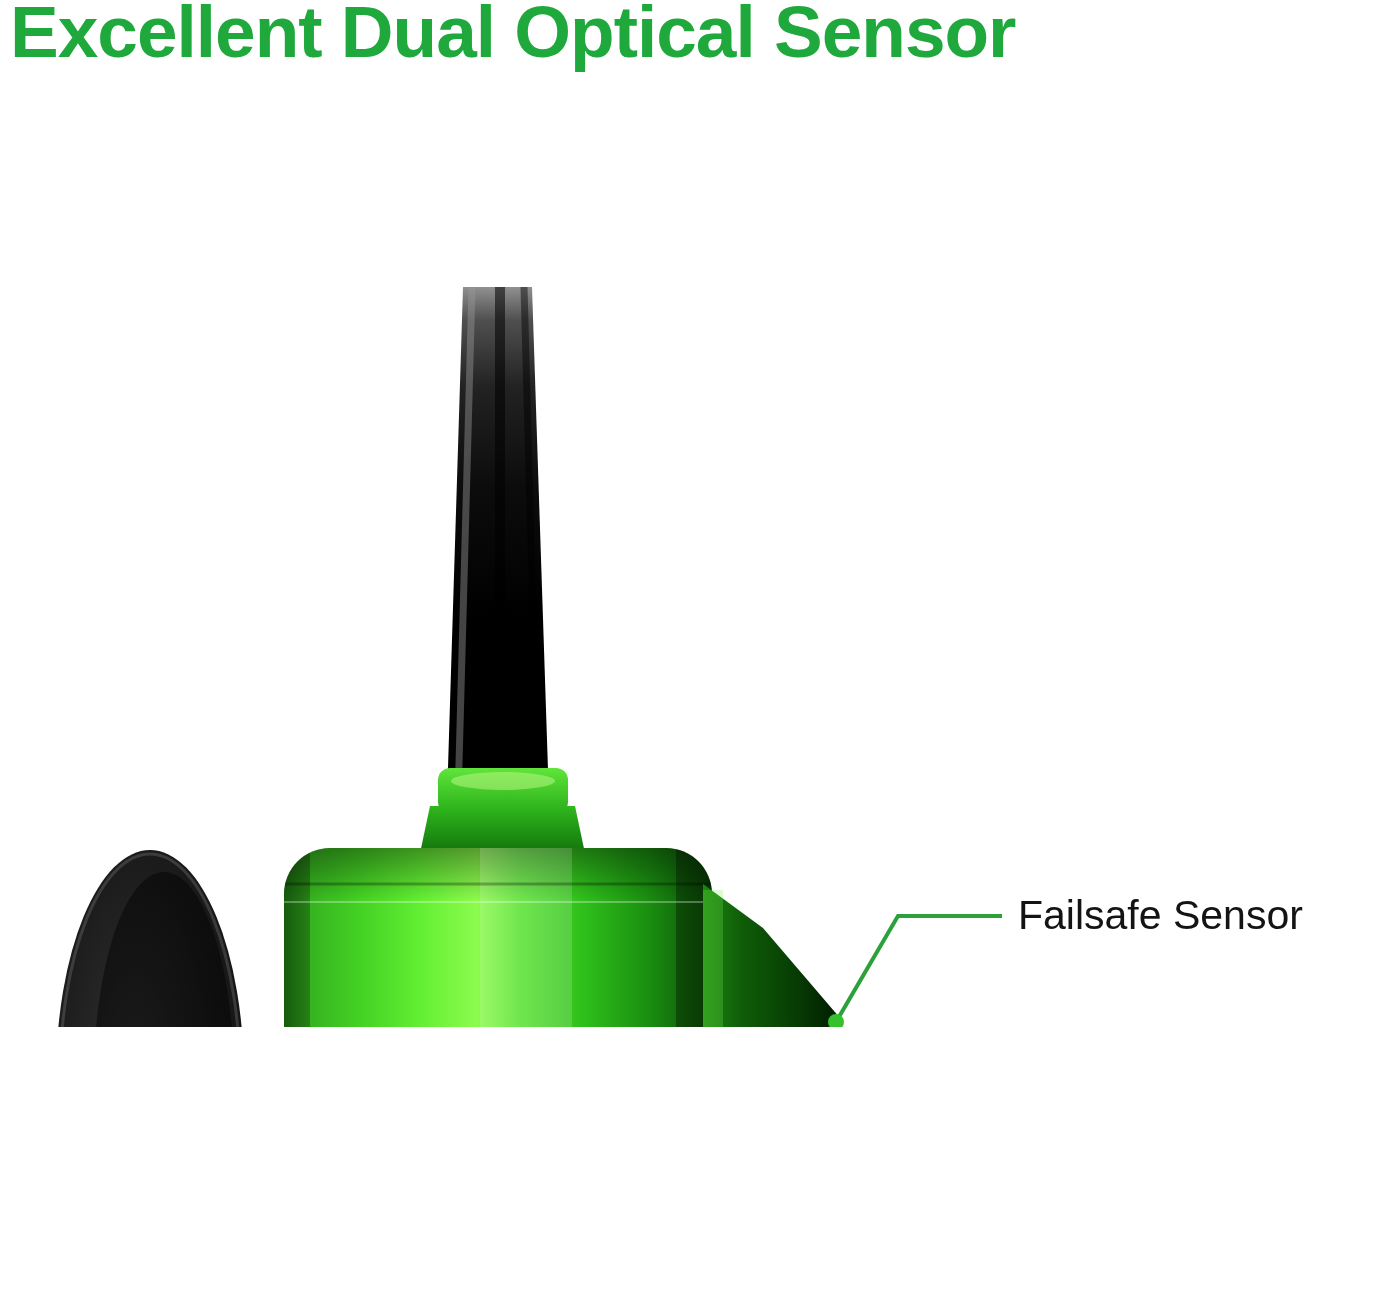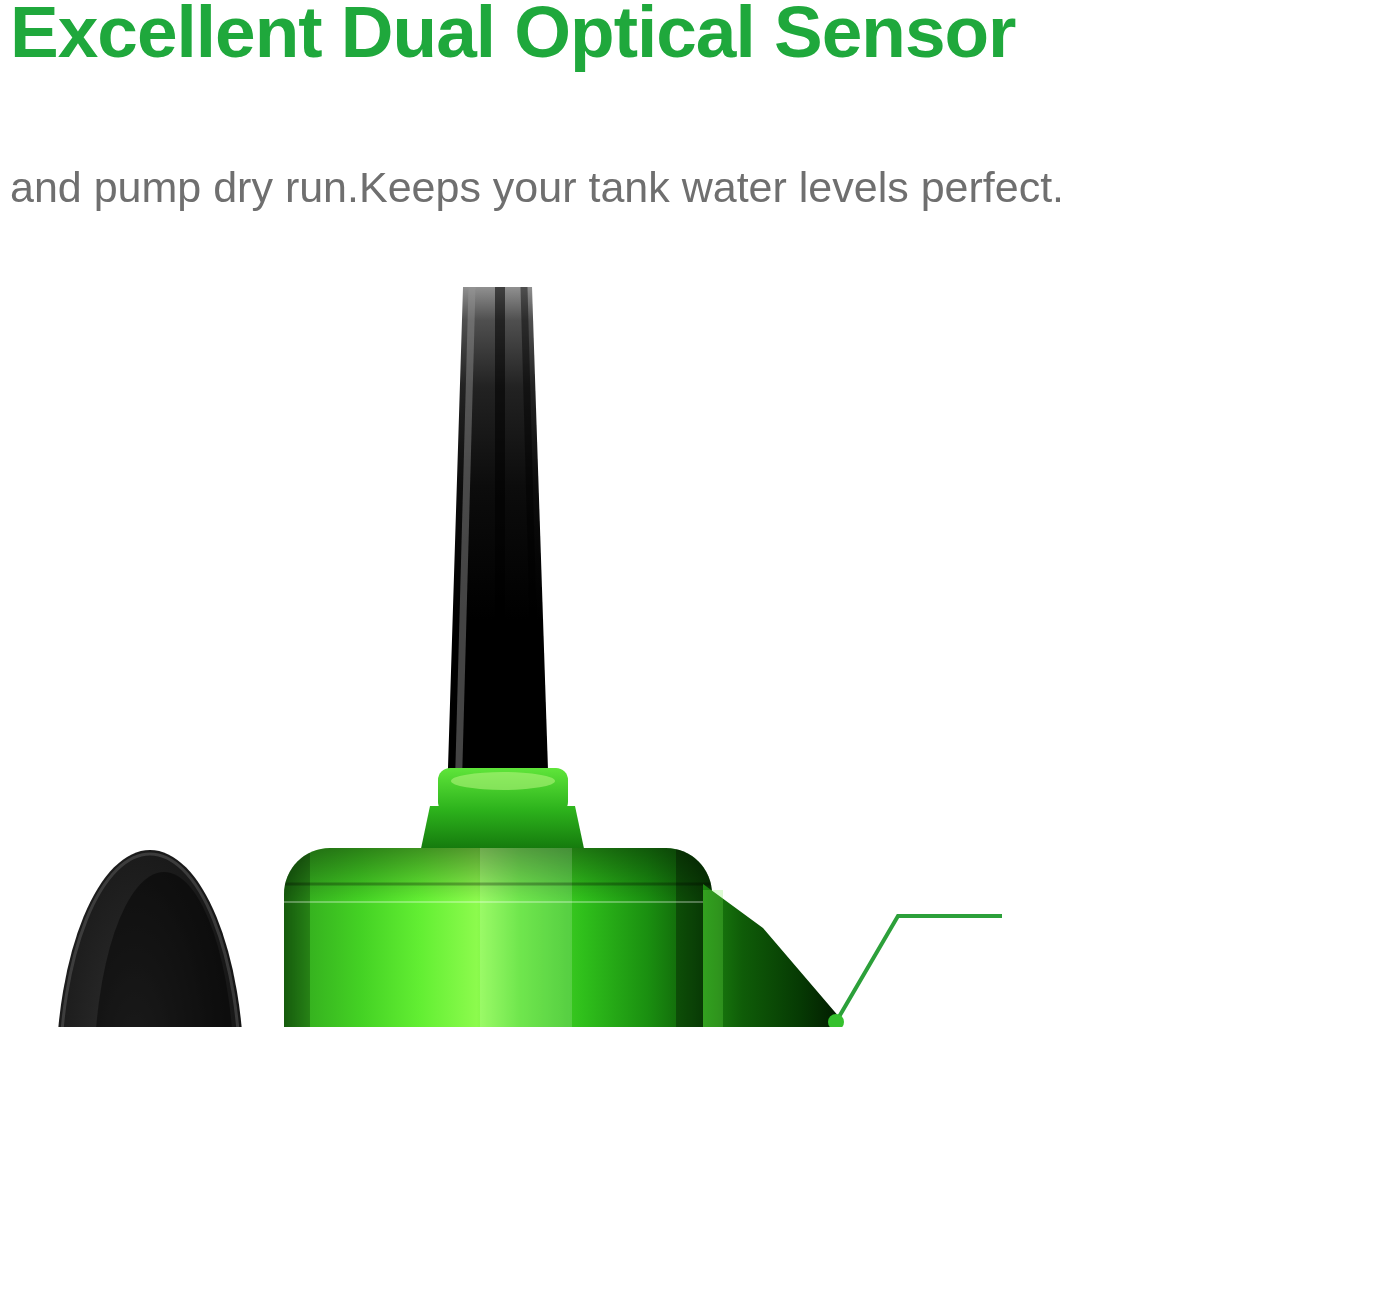--- a/index.html
+++ b/index.html
@@ -51,21 +51,20 @@
 </style>
 </head>
 <body>
 
 <div class="page">
 
   <h1 class="title">Excellent Dual Optical Sensor</h1>
 
   <p class="subtitle">
     <br>
-    <span>and pump dry run.Keeps your tank water levels perfect.</span>
   </p>
 
   <svg class="illustration" viewBox="0 280 1374 1011" xmlns="http://www.w3.org/2000/svg">
     <defs>
       <linearGradient id="cableGrad" gradientUnits="userSpaceOnUse" x1="0" y1="287" x2="0" y2="620">
         <stop offset="0" stop-color="#909090"></stop>
         <stop offset="0.1" stop-color="#4f4f4f"></stop>
         <stop offset="0.3" stop-color="#222222"></stop>
         <stop offset="0.6" stop-color="#0c0c0c"></stop>
         <stop offset="1" stop-color="#000000"></stop>
@@ -152,15 +151,16 @@
       <polyline points="836,1022 898,916 1002,916" fill="none" stroke="#2ca03a" stroke-width="4"></polyline>
       <circle cx="836" cy="1022" r="8" fill="#35c12e"></circle>
     </g>
 
     <g>
       <polyline points="836,1132 898,1215 1002,1215" fill="none" stroke="#2ca03a" stroke-width="4"></polyline>
       <circle cx="836" cy="1132" r="8" fill="#35c12e"></circle>
     </g>
   </svg>
 
+  <div class="callout-label failsafe">Failsafe Sensor</div>
 
 
 </div>
 
 </body></html>

